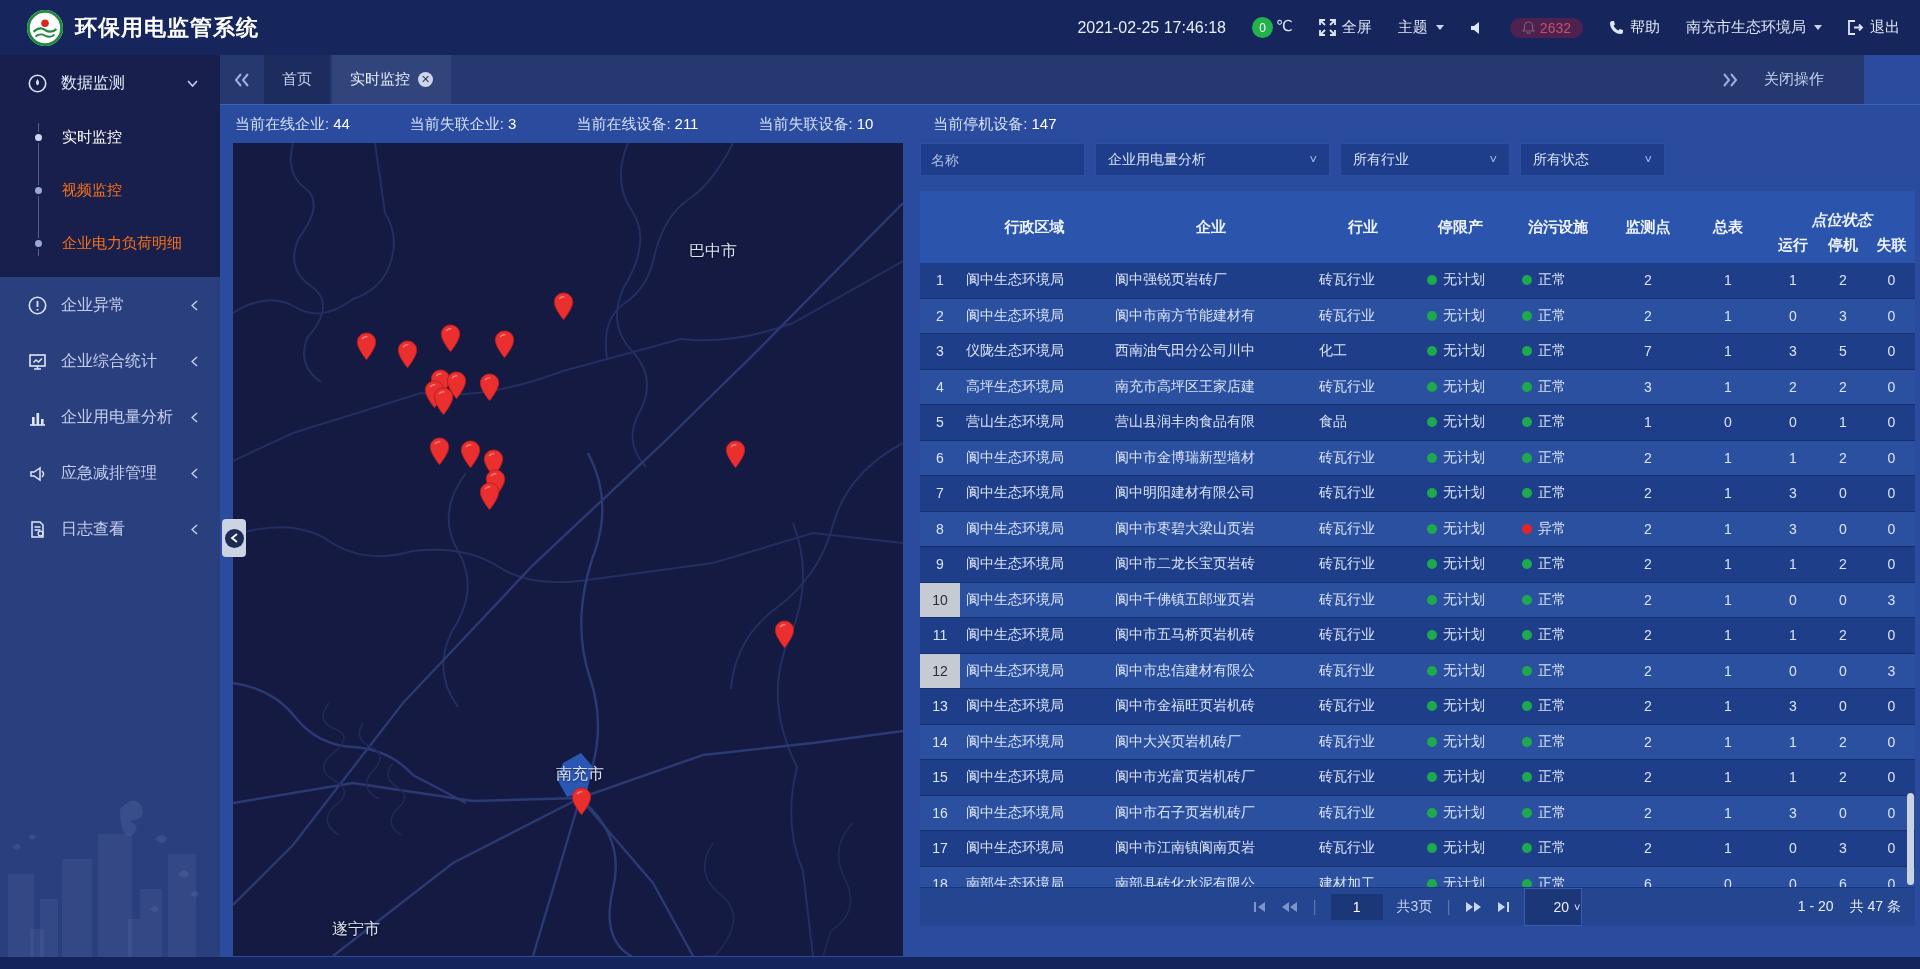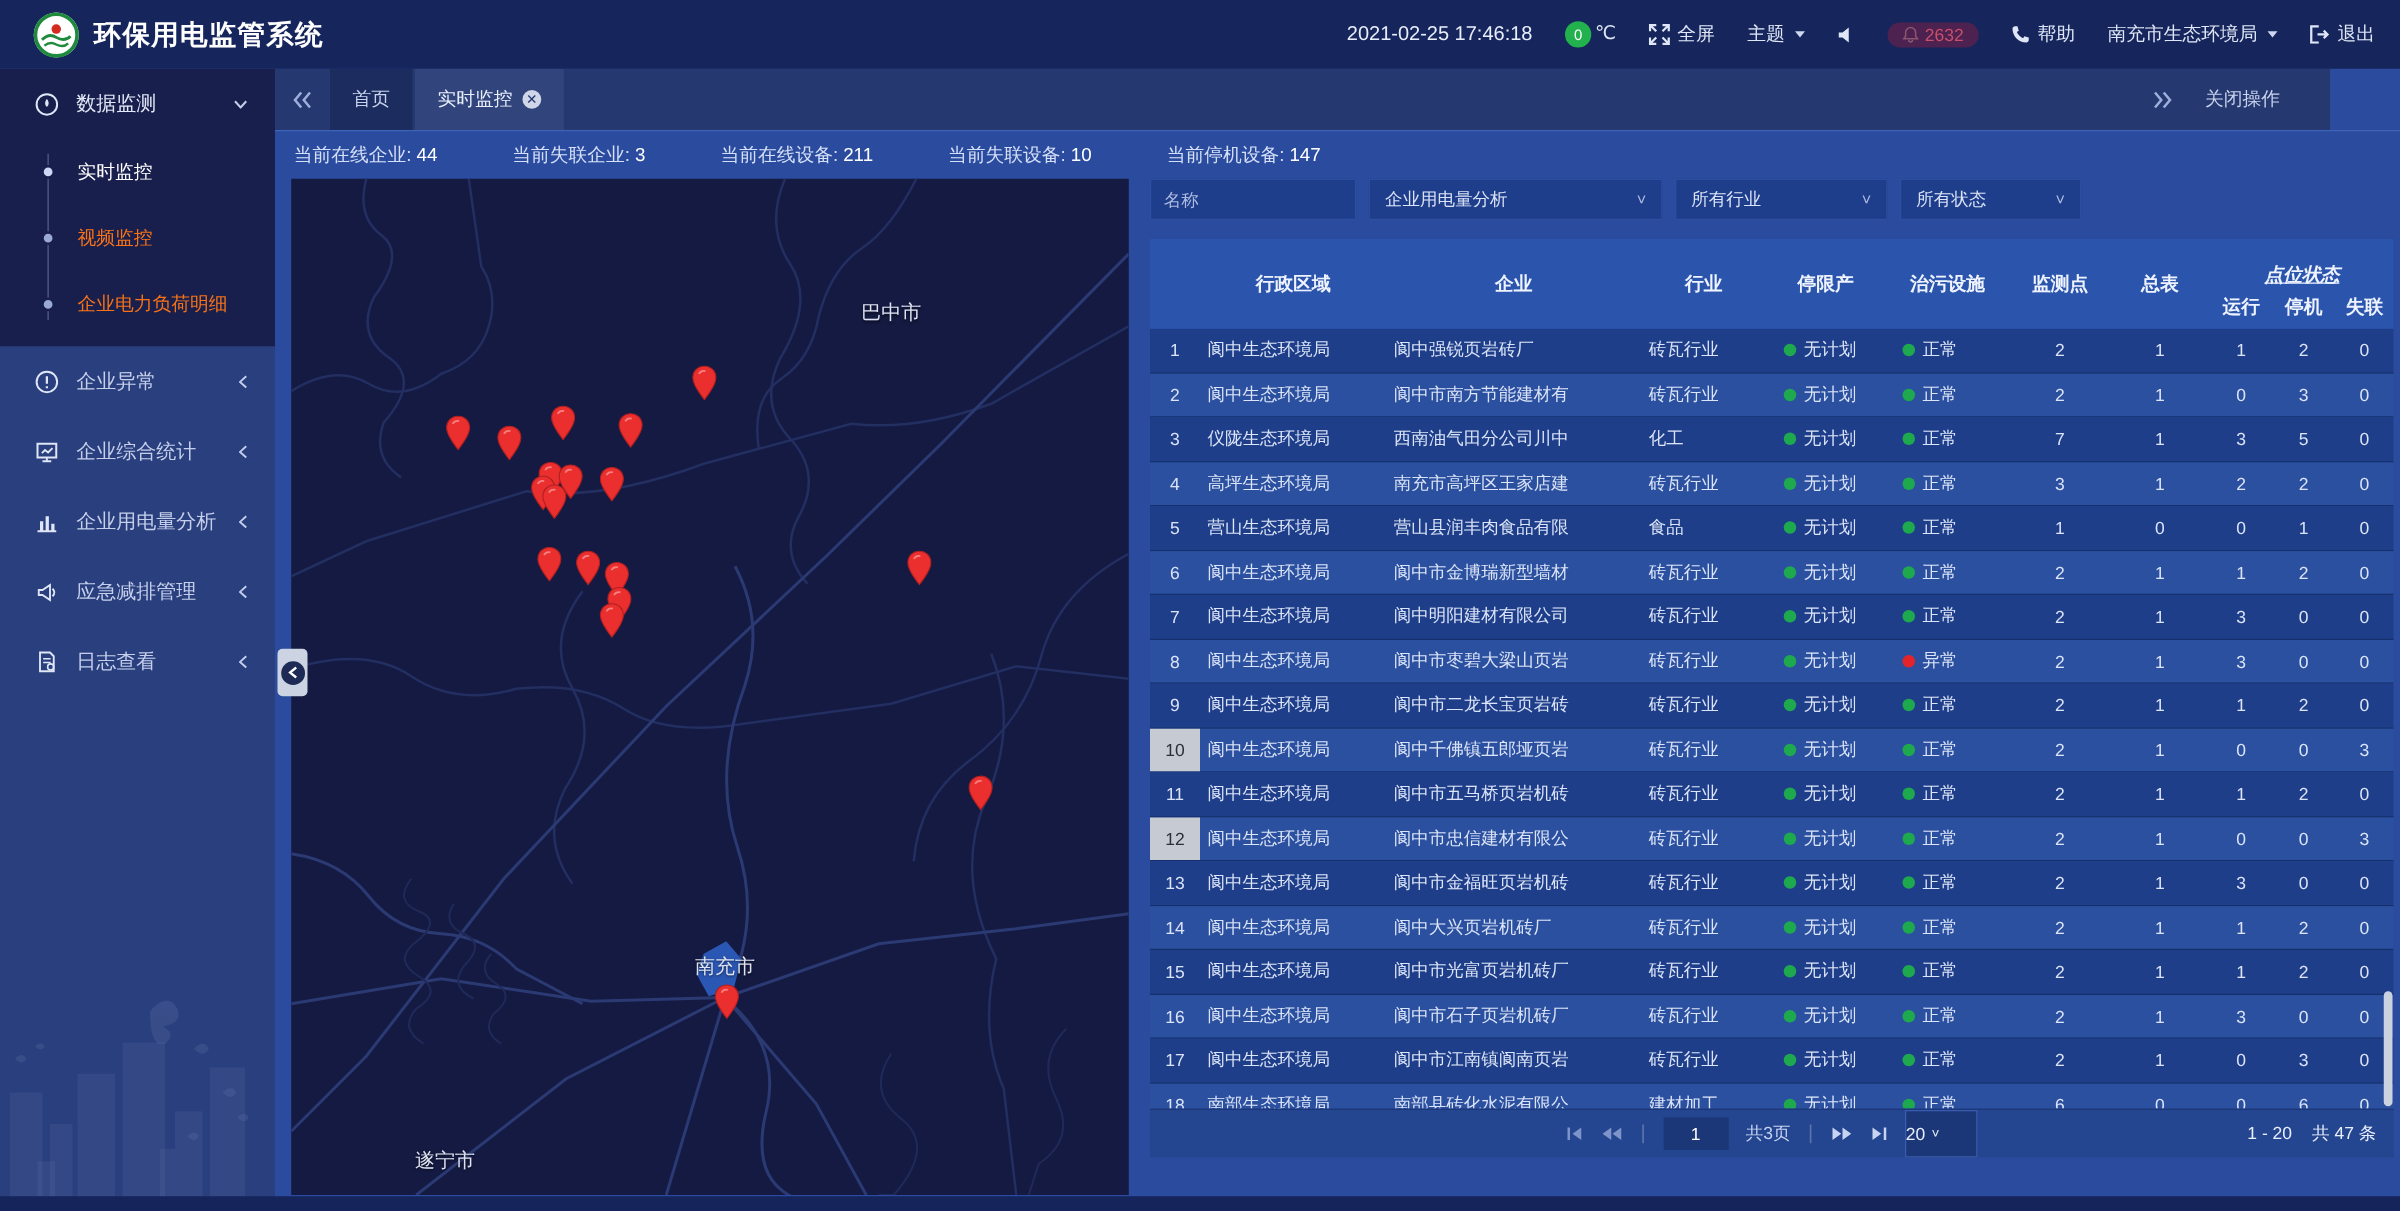--- a/index.html
+++ b/index.html
@@ -83,21 +83,21 @@
     display:flex; align-items:center; justify-content:space-between; padding:0 12px; cursor:pointer; }
   .f-sel-region { width:235px; } .f-sel-industry { width:170px; } .f-sel-status { width:145px; }
   .sel-caret { color:#aebbe0; font-size:13px; }
 
   .table { position:absolute; left:0; top:48px; width:995px; height:696px; overflow:hidden; }
   :root { --cols: 40px 149px 204px 100px 95px 100px 80px 80px 50px 50px 47px; }
   .thead { height:72px; background:#2b55ac; color:#eef3ff; display:grid;
     grid-template-columns:var(--cols); font-size:15px; font-weight:bold; }
   .th { grid-row:1 / span 2; display:flex; align-items:center; justify-content:center; }
   .th-group { grid-row:1; grid-column:9 / span 3; display:flex; align-items:center; justify-content:center;
-    font-style:italic; padding-top:16px;text-decoration:underline; }
+    font-style:italic; padding-top:16px; }
   .th-sub { grid-row:2; display:flex; align-items:flex-start; justify-content:center; padding-top:2px; }
   .tbody { position:relative; height:624px; overflow:hidden; }
   .row { display:grid; grid-template-columns:var(--cols); height:35.5px; align-items:center;
     color:#dbe4f8; font-size:14px; border-bottom:1px solid #16306e; }
   .row.odd { background:#1e3e8a; } .row.even { background:#2b509f; }
   .cell-num { height:100%; display:flex; align-items:center; justify-content:center; font-size:14px; }
   .cell-num.gray { background:#c6cad2; color:#2b2f38; }
   .cell-text { padding-left:6px; white-space:nowrap; overflow:hidden; }
   .cell-center { text-align:center; }
   .cell-status { display:flex; align-items:center; padding-left:14px; gap:6px; white-space:nowrap; }
@@ -107,21 +107,21 @@
     background:#ccd3e0; border-radius:4px; }
 
   .pager { position:absolute; left:0; top:744px; width:995px; height:39px; background:#24458f;
     border-top:1px solid #1c3778; display:flex; align-items:center; color:#c7d4f2; font-size:14px; }
   .pg-center { margin:0 auto; display:flex; align-items:center; gap:14px; }
   .pg-btn { display:flex; align-items:center; cursor:pointer; }
   .pg-div { color:#5d74ad; font-size:16px; }
   .pg-input { width:52px; height:26px; background:#1c3778; color:#fff; text-align:center;
     border:none; font-size:14px; outline:none; }
   .pg-size { width:58px; height:38px; background:#1c3778; border:1px solid #3a5cb0; color:#e8eefc;
-    display:flex; align-items:center; justify-content:flex-start; gap:5px; cursor:pointer; }
+    display:flex; align-items:center; justify-content:flex-end; gap:5px; cursor:pointer; }
   .pg-right { position:absolute; right:14px; display:flex; gap:16px; color:#e8eefc; }
 
   .footer-strip { position:absolute; left:0; top:957px; width:1920px; height:12px; background:#15245a; z-index:40; }
 </style>
 </head>
 <body>
 
 <header class="top">
   <svg class="logo" viewBox="0 0 40 40">
     <circle cx="20" cy="20" r="19" fill="#ffffff"></circle>

